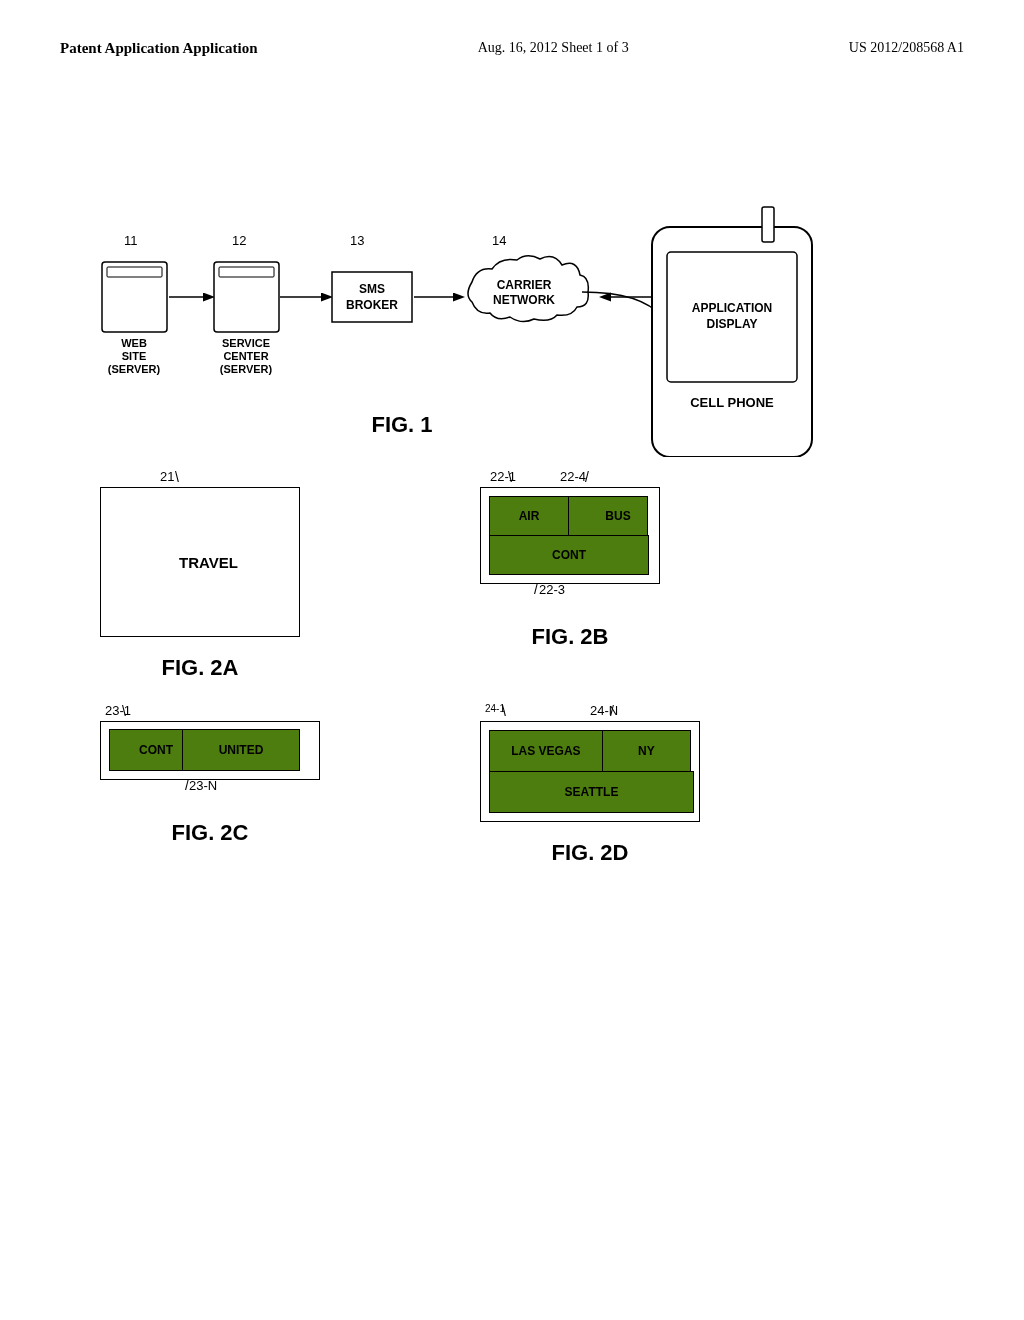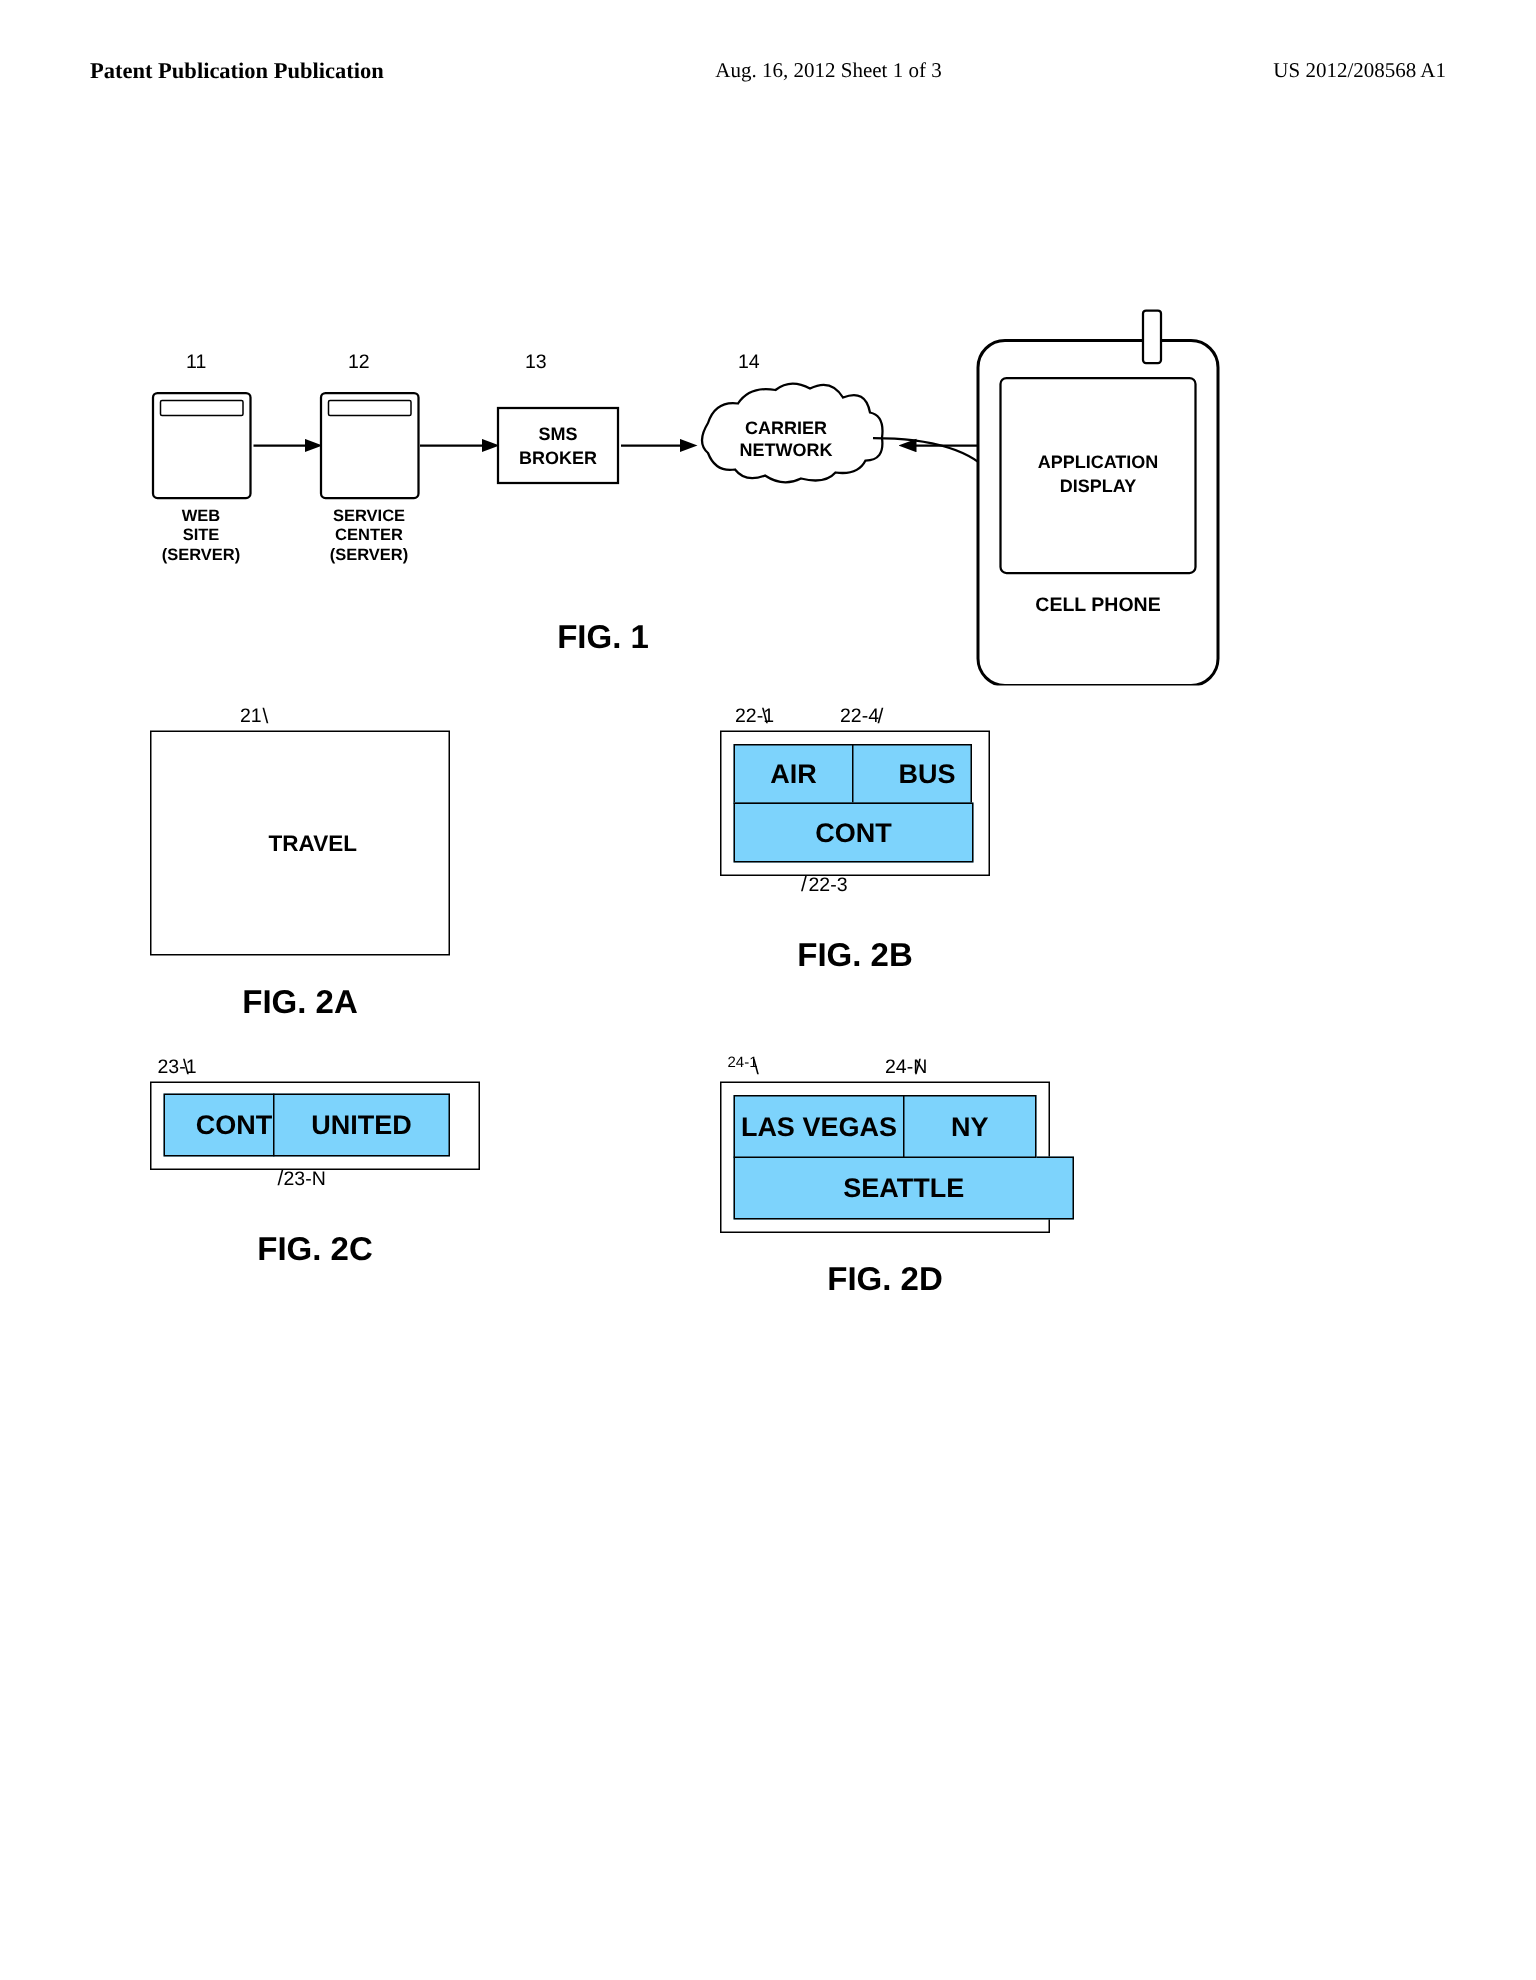--- a/index.html
+++ b/index.html
@@ -79,33 +79,33 @@
       position: relative;
       background: #fff;
     }
 
     .grid-cell {
       border: 1.5px solid #000;
       display: flex;
       align-items: center;
       justify-content: center;
       text-align: center;
-      font-size: 18px;
+      font-size: 12px;
       font-family: Arial, sans-serif;
       font-weight: bold;
-      background: #7dd3fc;
+      background: #4d7c0f;
     }
   </style>
 </head>
 <body>
 
 <div class="page">
 
   <div class="header">
-    <div class="header-left">Patent Publication Publication</div>
+    <div class="header-left">Patent Application Application</div>
     <div class="header-center">Aug. 16, 2012  Sheet 1 of 3</div>
     <div class="header-right">US 2012/208568 A1</div>
   </div>
 
   <div class="fig1-area">
     <svg class="fig1-svg" viewBox="0 0 900 360">
 
       <text x="62" y="148" font-size="13" font-family="Arial">11</text>
       <text x="170" y="148" font-size="13" font-family="Arial">12</text>
       <text x="288" y="148" font-size="13" font-family="Arial">13</text>
@@ -242,21 +242,21 @@
           <span style="position:absolute; top:-18px; left:110px; font-size:13px; font-family:Arial;">24-N</span>
           <span style="position:absolute; top:-18px; left:130px; font-size:14px; font-family:Arial;">/</span>
           <div class="grid-box" style="width:220px; padding:8px;">
 
             <div style="display:flex;">
               <div class="grid-cell" style="width:115px; height:42px;">LAS VEGAS</div>
               <div class="grid-cell" style="width:90px; height:42px; margin-left:-1px;">NY</div>
             </div>
 
             <div style="margin-top:-1px;">
-              <div class="grid-cell" style="width:227px; height:42px;">SEATTLE</div>
+              <div class="grid-cell" style="width:205px; height:42px;">SEATTLE</div>
             </div>
           </div>
         </div>
       </div>
       <div class="fig-label" style="margin-top:18px;">FIG. 2D</div>
     </div>
 
   </div>
 
 </div>

